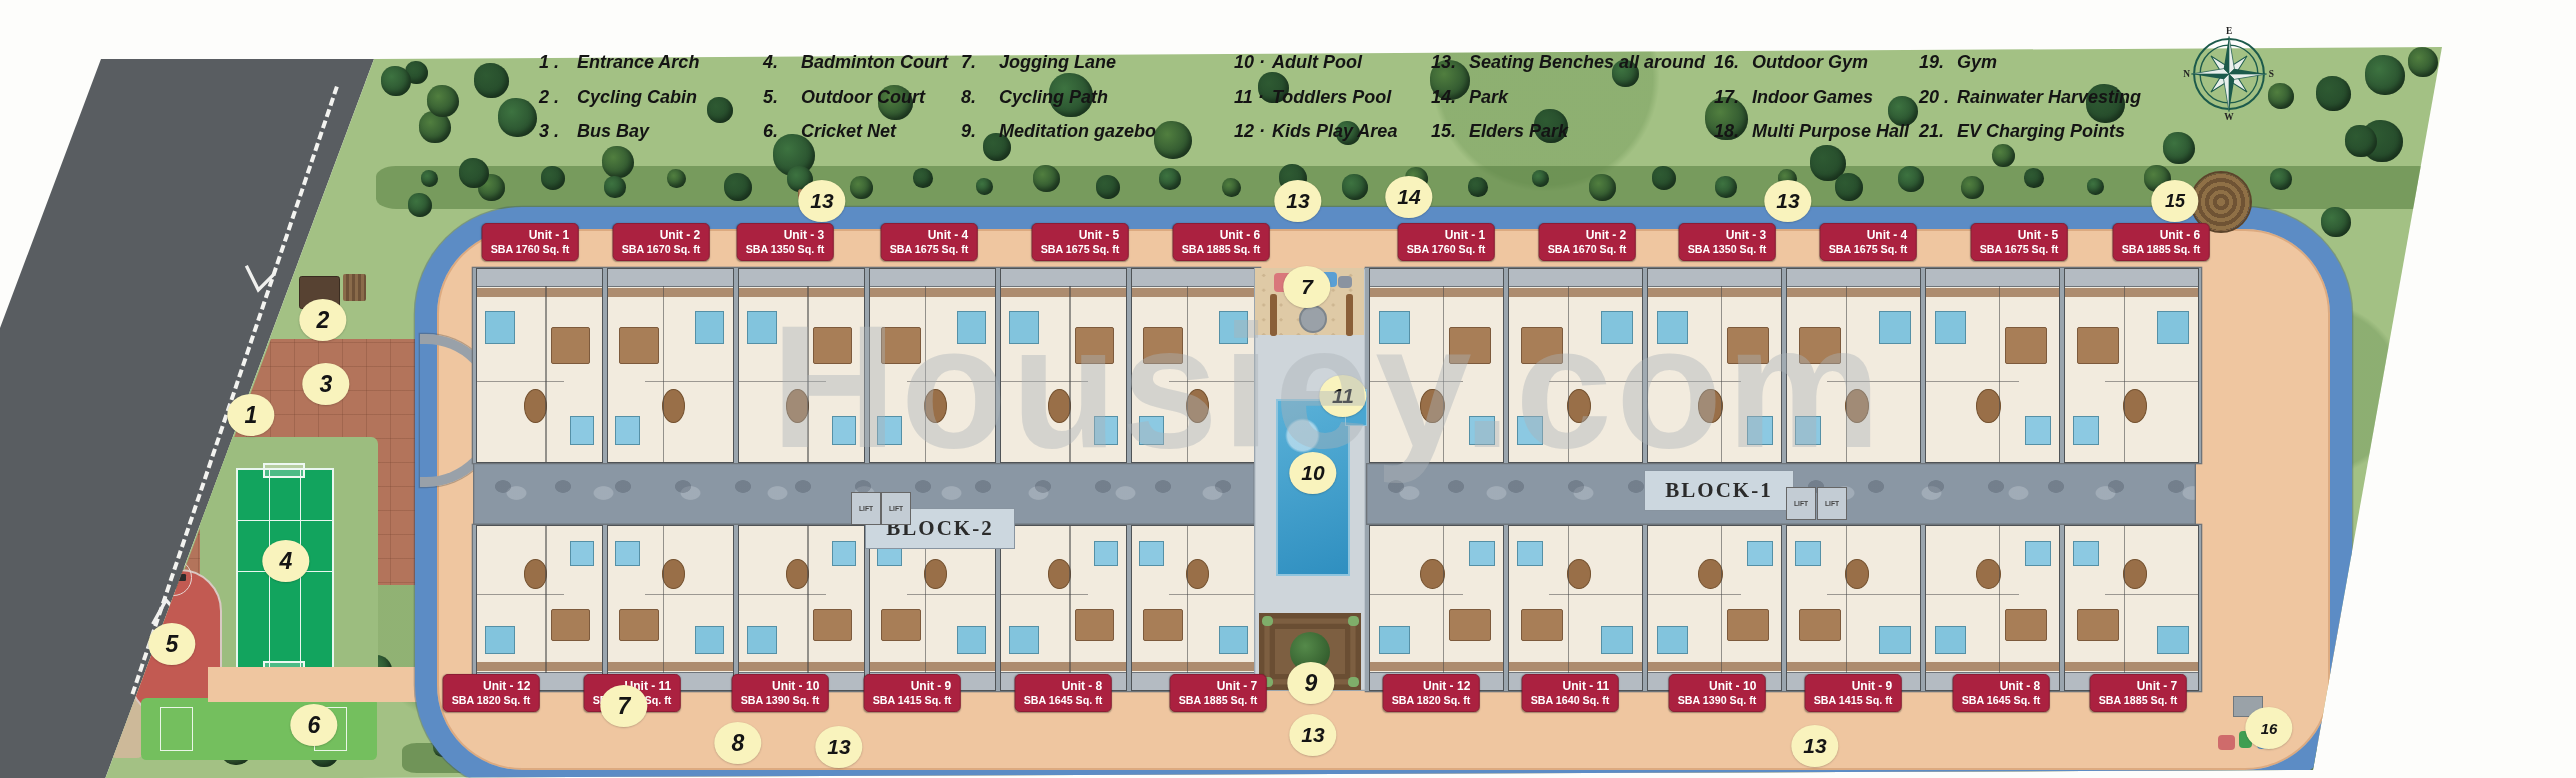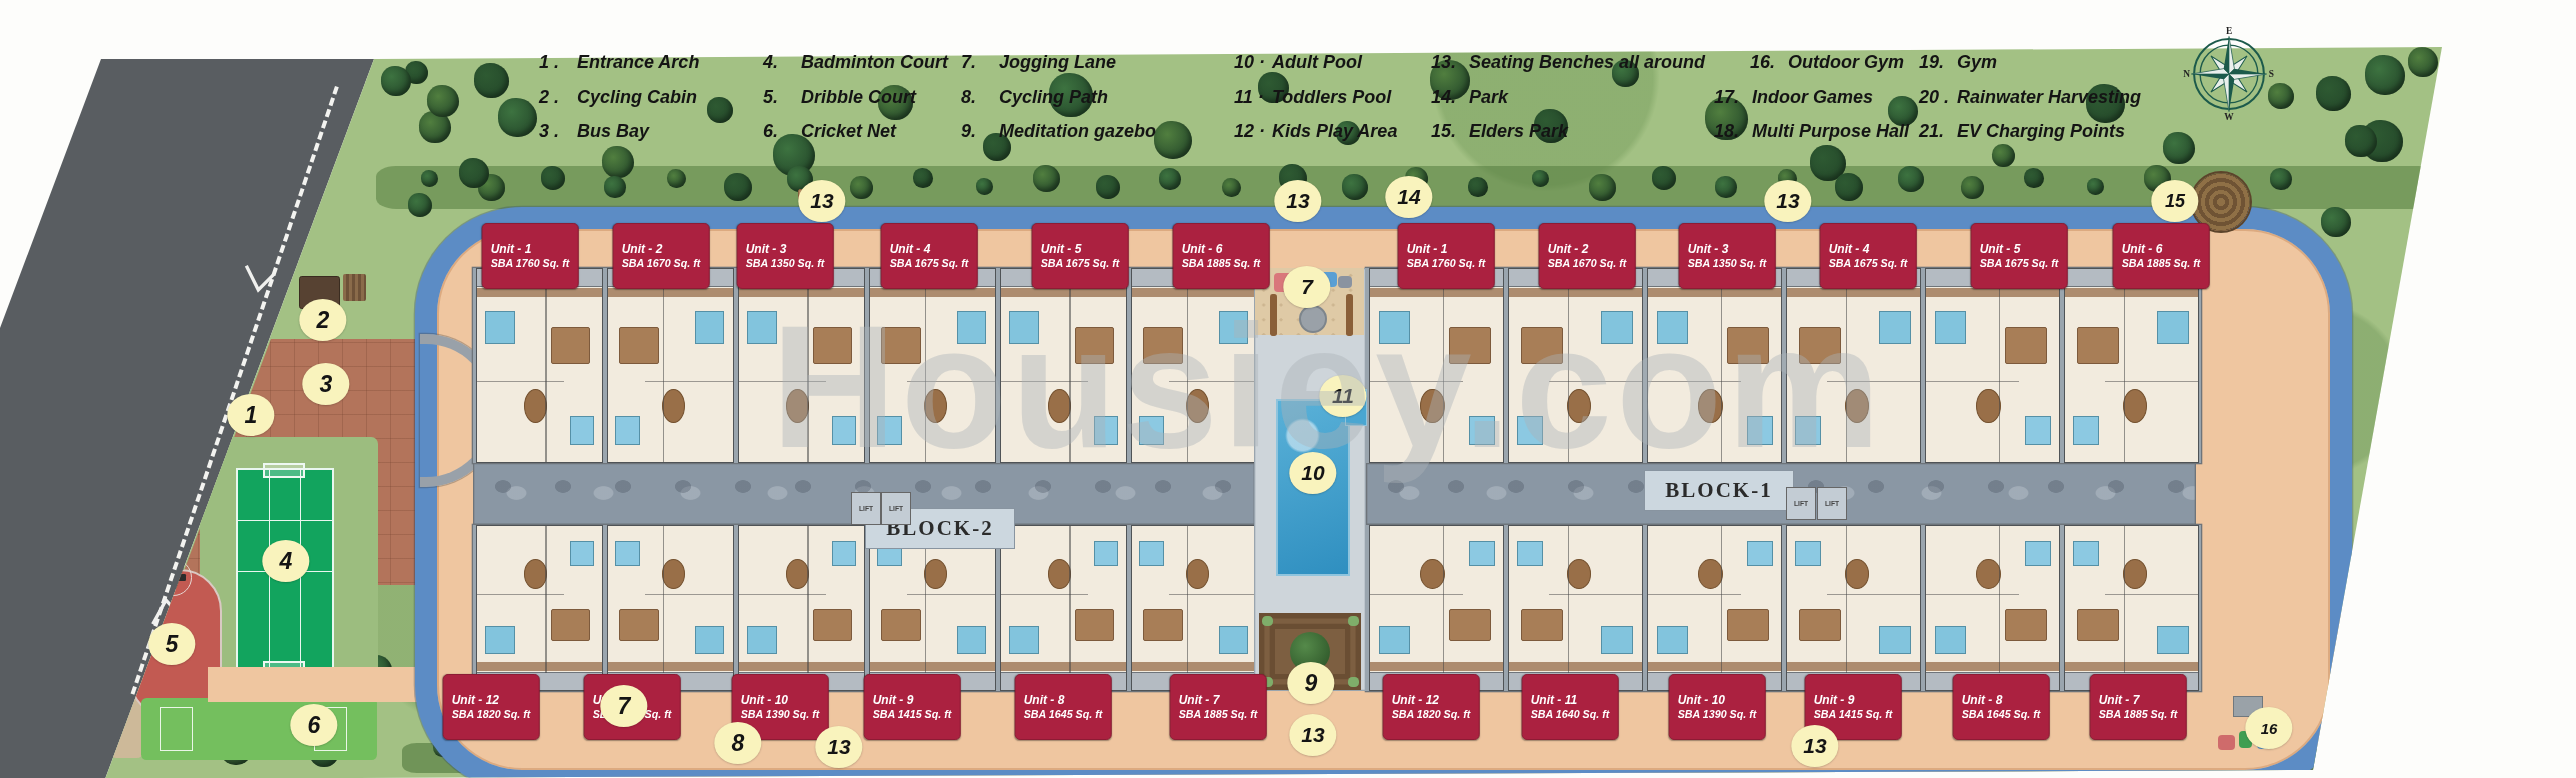--- a/index.html
+++ b/index.html
@@ -123,22 +123,22 @@
   .shrub{position:absolute;width:10.7px;height:10.7px;background:#7fae6a;border-radius:40%;}
 
   
   .rgazebo{position:absolute;left:2192px;top:173px;width:58px;height:58px;border-radius:50%;
            background:repeating-radial-gradient(circle,#8f7046 0 4px,#6f5334 4px 8px);
            box-shadow:0 0 0 2px #5c442b;}
   .gymbox{position:absolute;left:2233px;top:696px;width:28px;height:19px;background:#9aa2a8;border:1.3px solid #70787e;}
 
   
   .badge{position:absolute;transform:translateX(-50%);background:#ab2140;border:0.7px solid #8d1b34;
-         border-radius:5.4px;color:#fff;text-align:left;padding:19px 8px;line-height:1.15;
-         box-shadow:0 0.7px 1.3px rgba(0,0,0,.35);white-space:nowrap;font-style:italic;}
+         border-radius:5.4px;color:#fff;text-align:right;padding:5px 8px;line-height:1.15;
+         box-shadow:0 0.7px 1.3px rgba(0,0,0,.35);white-space:nowrap;}
   .badge .l1{font-size:12px;font-weight:700;}
   .badge .l2{font-size:10.7px;font-weight:700;}
   .marker{position:absolute;min-width:42px;height:42px;border-radius:50%;background:#f9f3bd;
           display:flex;align-items:center;justify-content:center;transform:translate(-50%,-50%);
           font-size:23px;font-weight:700;font-style:italic;color:#141414;
           box-shadow:0 0.7px 2px rgba(0,0,0,.25);padding:0 2.7px;}
   .watermark{position:absolute;left:771px;top:286px;font-size:174px;font-weight:800;letter-spacing:4px;
              color:rgba(172,178,183,.42);pointer-events:none;white-space:nowrap;}
 </style>
 </head>
@@ -724,21 +724,21 @@
           <span>Bus Bay</span>
         </div>
       </div>
       <div class="legend-col" style="left: 763px;">
         <div class="legend-item" style="top: 52px; left: 0px;">
           <span class="lnum">4.</span>
           <span>Badminton Court</span>
         </div>
         <div class="legend-item" style="top: 87px; left: 0px;">
           <span class="lnum">5.</span>
-          <span>Dribble Court</span>
+          <span>Outdoor Court</span>
         </div>
         <div class="legend-item" style="top: 121px; left: 0px;">
           <span class="lnum">6.</span>
           <span>Cricket Net</span>
         </div>
       </div>
       <div class="legend-col" style="left: 961px;">
         <div class="legend-item" style="top: 52px; left: 0px;">
           <span class="lnum">7.</span>
           <span>Jogging Lane</span>
@@ -774,21 +774,21 @@
         <div class="legend-item" style="top: 87px; left: 0px;">
           <span class="lnum">14.</span>
           <span>Park</span>
         </div>
         <div class="legend-item" style="top: 121px; left: 0px;">
           <span class="lnum">15.</span>
           <span>Elders Park</span>
         </div>
       </div>
       <div class="legend-col" style="left: 1714px;">
-        <div class="legend-item" style="top: 52px; left: 0px; margin-left: 36px;">
+        <div class="legend-item" style="top: 52px; left: 0px;">
           <span class="lnum">16.</span>
           <span>Outdoor Gym</span>
         </div>
         <div class="legend-item" style="top: 87px; left: 0px;">
           <span class="lnum">17.</span>
           <span>Indoor Games</span>
         </div>
         <div class="legend-item" style="top: 121px; left: 0px;">
           <span class="lnum">18.</span>
           <span>Multi Purpose Hall</span>

